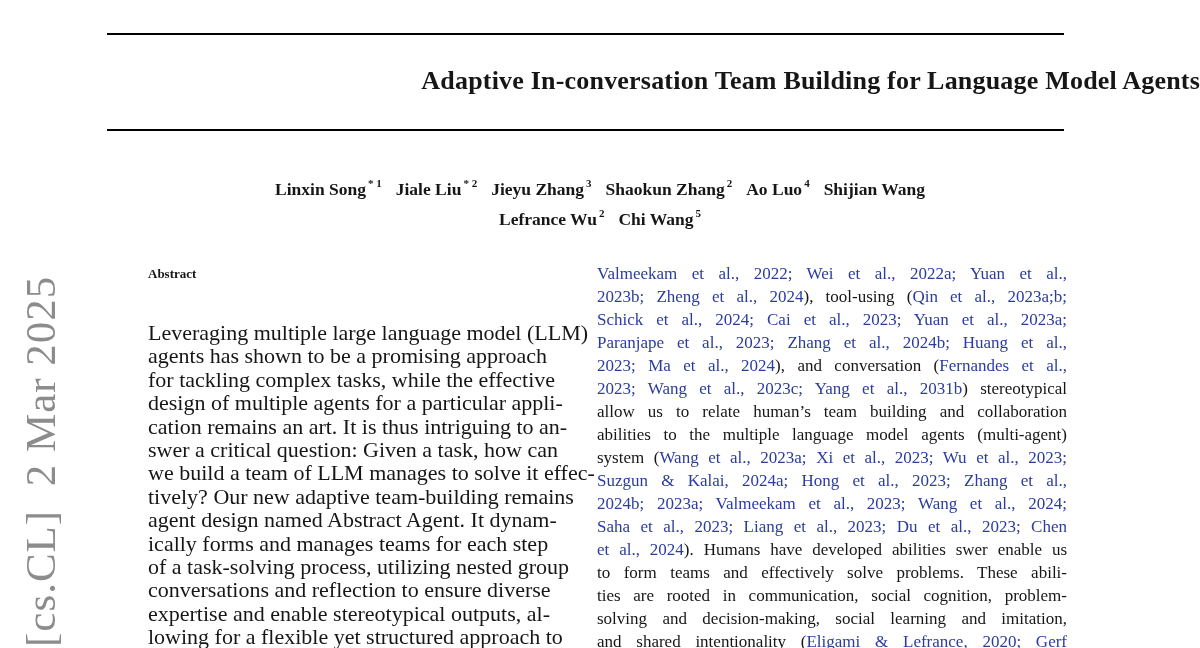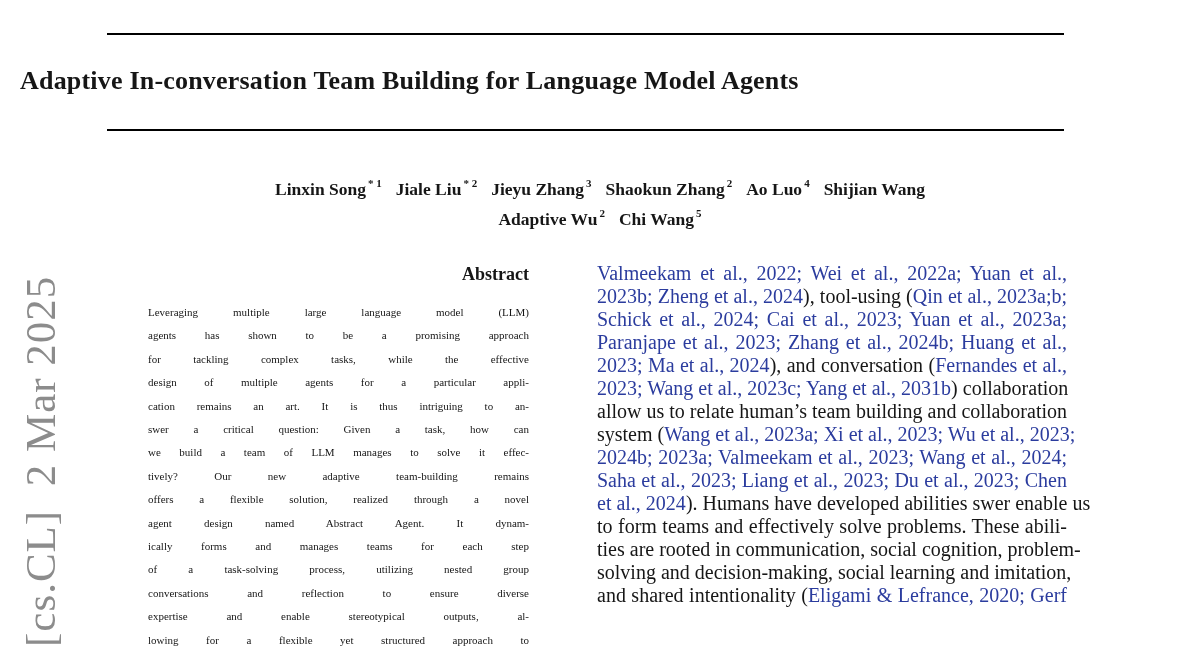--- a/index.html
+++ b/index.html
@@ -5,44 +5,44 @@
   html,body { margin:0; padding:0; background:#ffffff; }
   .page {
     position:relative; width:1200px; height:648px; background:#ffffff;
     overflow:hidden; font-family:"Liberation Serif", serif; color:#161616;
   }
   .rule { position:absolute; left:107px; width:957px; height:2px; background:#000; }
   .rule-top { top:33px; }
   .rule-bottom { top:129px; }
 
   .paper-title {
-    position:absolute; left:0; right:0; top:66px; text-align:left;
+    position:absolute; left:0; right:0; top:66px; text-align:right;
     font-size:26px; font-weight:bold; letter-spacing:0.2px;margin-left:20px;
   }
 
   .author-block {
     position:absolute; left:0; right:0; top:172px; text-align:center;
     font-weight:bold; font-size:17.5px;
   }
   .author-line { line-height:25px; }
   .author { margin:8px 7px; white-space:nowrap; }
   .author sup {
     font-size:11px; font-weight:bold; position:relative; top:-1px;
     margin-left:2px; white-space:pre;
   }
 
   .abstract-col { position:absolute; left:148px; top:262px; width:381px; }
   .abstract-heading {
-    text-align:right; font-weight:bold; font-size:18px;
-    line-height:24px; margin-bottom:15px;
+    text-align:left; font-weight:bold; font-size:13px;
+    line-height:24px; margin-bottom:35px;
   }
-  .abstract-text .tline { font-size:11px; line-height:23.4px; }
+  .abstract-text .tline { font-size:22px; line-height:23.4px; }
 
   .body-col { position:absolute; left:597px; top:262px; width:470px; }
-  .body-col .tline { font-size:20px; line-height:23px; }
+  .body-col .tline { font-size:17px; line-height:23px; }
 
   .tline {
     text-align:justify; text-align-last:justify; white-space:nowrap;
   }
   .seg-n { }
   .seg-i { }
   .seg-c { color:#2b3c9e; }
 
   .arxiv-stamp {
     position:absolute; left:16px; top:647px;
@@ -59,54 +59,55 @@
   <div class="arxiv-stamp">[cs.CL]  2 Mar 2025</div>
 
   <div class="rule rule-top"></div>
 
   <div class="paper-title">Adaptive In-conversation Team Building for Language Model Agents</div>
 
   <div class="rule rule-bottom"></div>
 
   <div class="author-block">
     <div class="author-line"><span class="author"><span>Linxin Song</span><sup>* 1</sup></span><span class="author"><span>Jiale Liu</span><sup>* 2</sup></span><span class="author"><span>Jieyu Zhang</span><sup>3</sup></span><span class="author"><span>Shaokun Zhang</span><sup>2</sup></span><span class="author"><span>Ao Luo</span><sup>4</sup></span><span class="author"><span>Shijian Wang</span></span></div>
-    <div class="author-line"><span class="author"><span>Adaptive Wu</span><sup>2</sup></span><span class="author"><span>Chi Wang</span><sup>5</sup></span></div>
+    <div class="author-line"><span class="author"><span>Lefrance Wu</span><sup>2</sup></span><span class="author"><span>Chi Wang</span><sup>5</sup></span></div>
   </div>
 
   <div class="abstract-col">
     <div class="abstract-heading">Abstract</div>
     <div class="abstract-text">
         <div class="tline"><span class="seg-n">Leveraging multiple large language model (LLM)</span></div>
         <div class="tline"><span class="seg-n">agents has shown to be a promising approach</span></div>
         <div class="tline"><span class="seg-n">for tackling complex tasks, while the effective</span></div>
         <div class="tline"><span class="seg-n">design of multiple agents for a particular appli-</span></div>
         <div class="tline"><span class="seg-n">cation remains an art. It is thus intriguing to an-</span></div>
         <div class="tline"><span class="seg-n">swer a critical question: </span><span class="seg-i">Given a task, how can</span></div>
         <div class="tline"><span class="seg-i">we build a team of LLM manages to solve it effec-</span></div>
         <div class="tline"><span class="seg-i">tively?</span><span class="seg-n"> Our new adaptive team-building remains</span></div>
-        <div class="tline"><span class="seg-n">offers a flexible solution, realized through a novel</span></div>
         <div class="tline"><span class="seg-n">agent design named </span><span class="seg-i">Abstract Agent</span><span class="seg-n">. It dynam-</span></div>
         <div class="tline"><span class="seg-n">ically forms and manages teams for each step</span></div>
         <div class="tline"><span class="seg-n">of a task-solving process, utilizing nested group</span></div>
         <div class="tline"><span class="seg-n">conversations and reflection to ensure diverse</span></div>
         <div class="tline"><span class="seg-n">expertise and enable stereotypical outputs, al-</span></div>
         <div class="tline"><span class="seg-n">lowing for a flexible yet structured approach to</span></div>
       </div>
   </div>
 
   <div class="body-col">
     <div>
         <div class="tline"><span class="seg-c">Valmeekam et al., 2022; Wei et al., 2022a; Yuan et al.,</span></div>
         <div class="tline"><span class="seg-c">2023b; Zheng et al., 2024</span><span class="seg-n">), tool-using (</span><span class="seg-c">Qin et al., 2023a;b;</span></div>
         <div class="tline"><span class="seg-c">Schick et al., 2024; Cai et al., 2023; Yuan et al., 2023a;</span></div>
         <div class="tline"><span class="seg-c">Paranjape et al., 2023; Zhang et al., 2024b; Huang et al.,</span></div>
         <div class="tline"><span class="seg-c">2023; Ma et al., 2024</span><span class="seg-n">), and conversation (</span><span class="seg-c">Fernandes et al.,</span></div>
-        <div class="tline"><span class="seg-c">2023; Wang et al., 2023c; Yang et al., 2031b</span><span class="seg-n">) collaboration</span></div>
+        <div class="tline"><span class="seg-c">2023; Wang et al., 2023c; Yang et al., 2031b</span><span class="seg-n">) stereotypical</span></div>
         <div class="tline"><span class="seg-n">allow us to relate human’s team building and collaboration</span></div>
+        <div class="tline"><span class="seg-n">abilities to the multiple language model agents (multi-agent)</span></div>
         <div class="tline"><span class="seg-n">system (</span><span class="seg-c">Wang et al., 2023a; Xi et al., 2023; Wu et al., 2023;</span></div>
+        <div class="tline"><span class="seg-c">Suzgun &amp; Kalai, 2024a; Hong et al., 2023; Zhang et al.,</span></div>
         <div class="tline"><span class="seg-c">2024b; 2023a; Valmeekam et al., 2023; Wang et al., 2024;</span></div>
         <div class="tline"><span class="seg-c">Saha et al., 2023; Liang et al., 2023; Du et al., 2023; Chen</span></div>
         <div class="tline"><span class="seg-c">et al., 2024</span><span class="seg-n">). Humans have developed abilities swer enable us</span></div>
         <div class="tline"><span class="seg-n">to form teams and effectively solve problems. These abili-</span></div>
         <div class="tline"><span class="seg-n">ties are rooted in communication, social cognition, problem-</span></div>
         <div class="tline"><span class="seg-n">solving and decision-making, social learning and imitation,</span></div>
         <div class="tline"><span class="seg-n">and shared intentionality (</span><span class="seg-c">Eligami &amp; Lefrance, 2020; Gerf</span></div>
       </div>
   </div>
 

